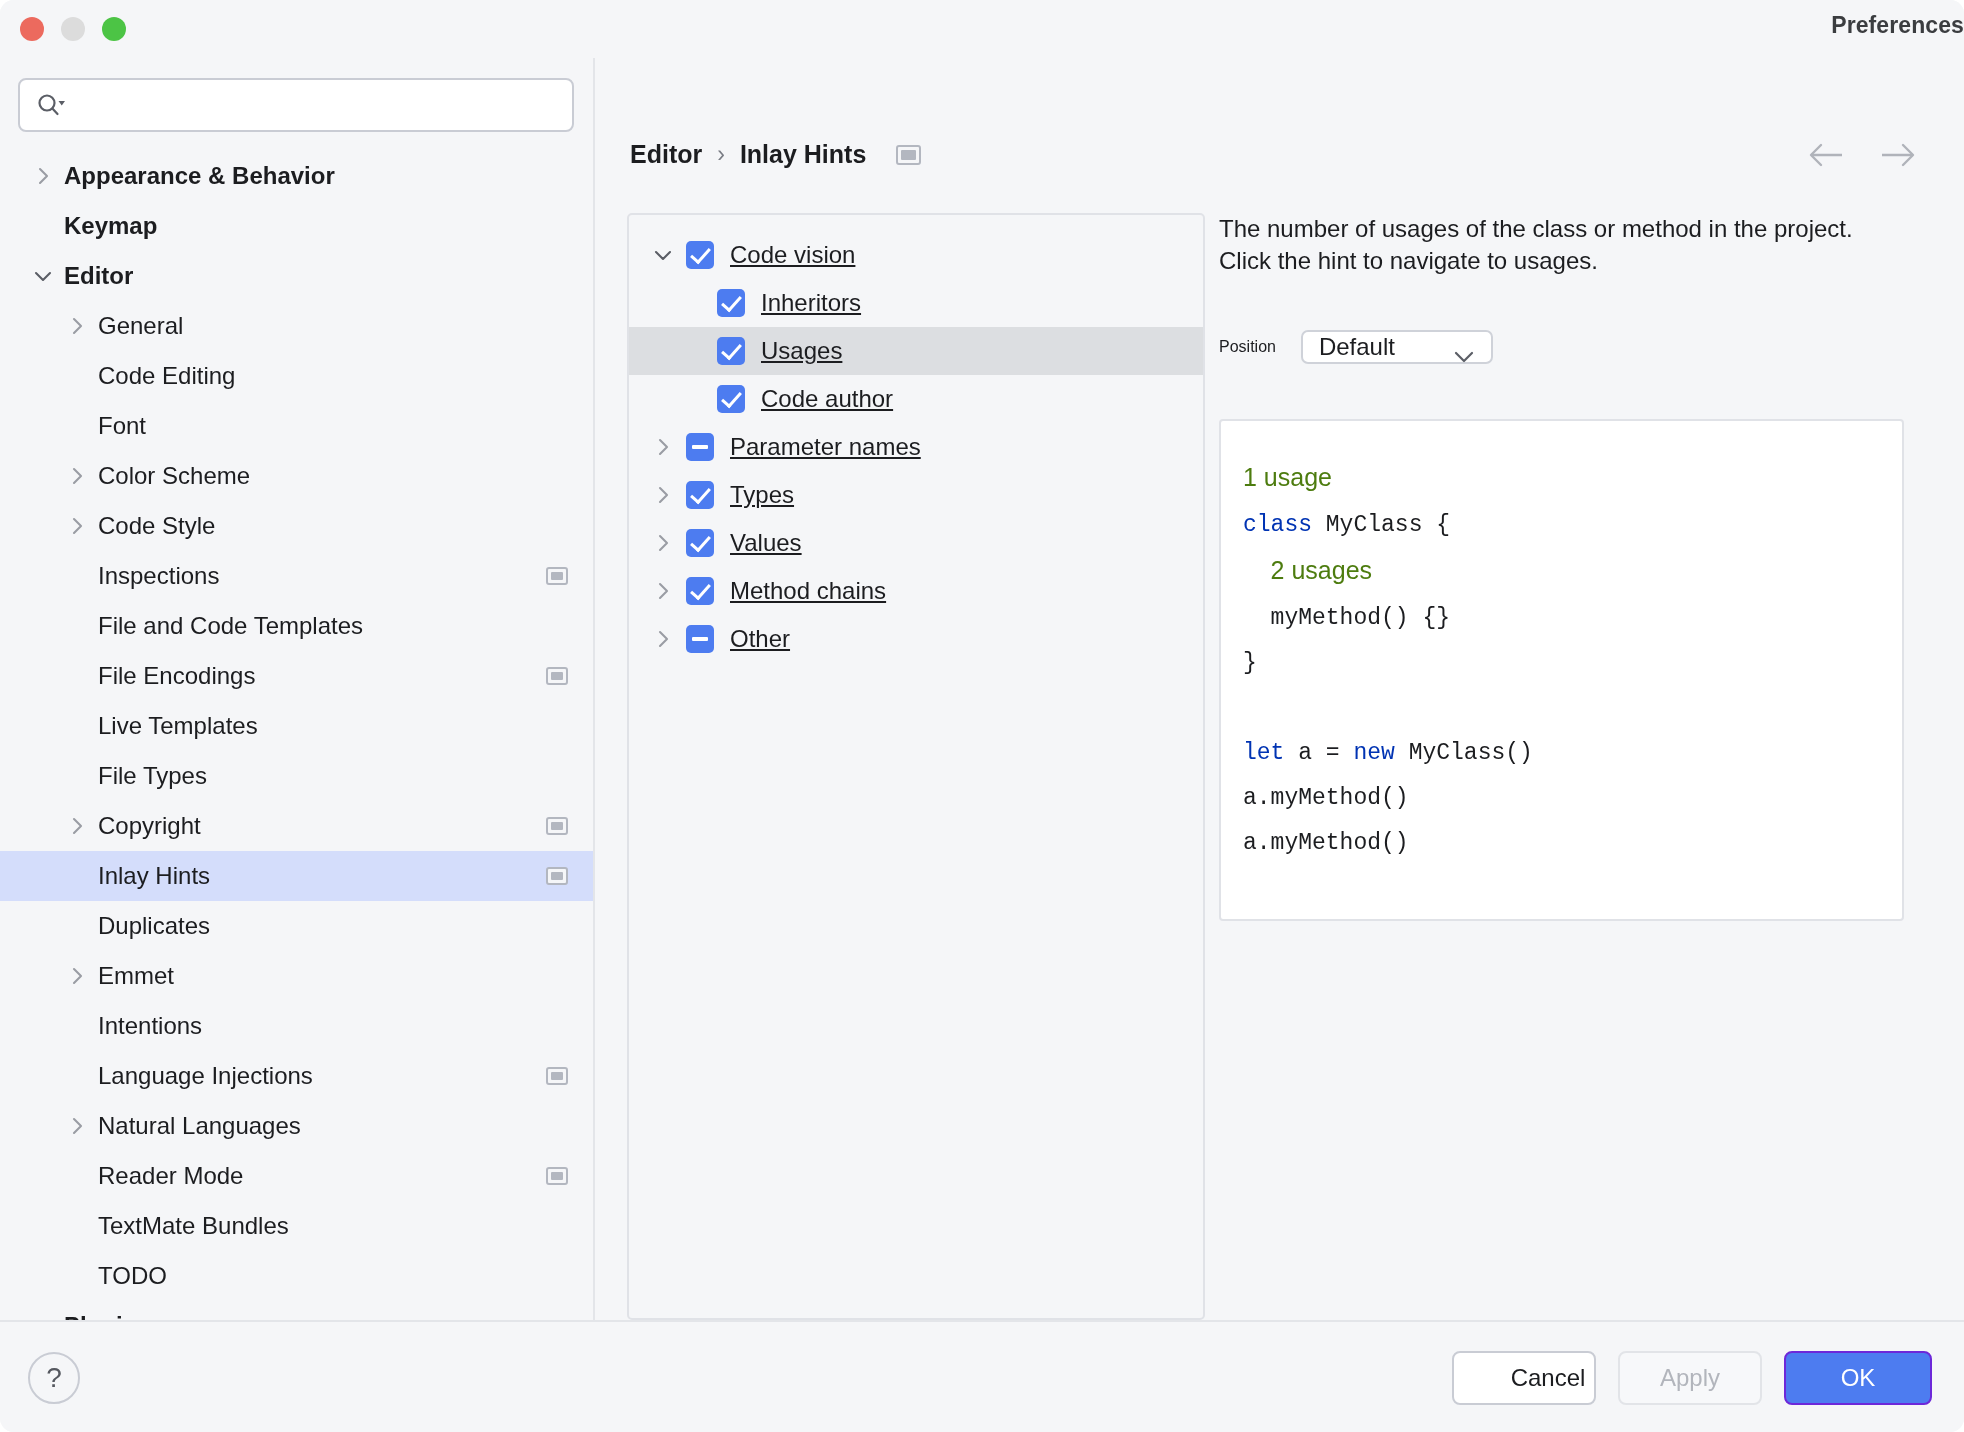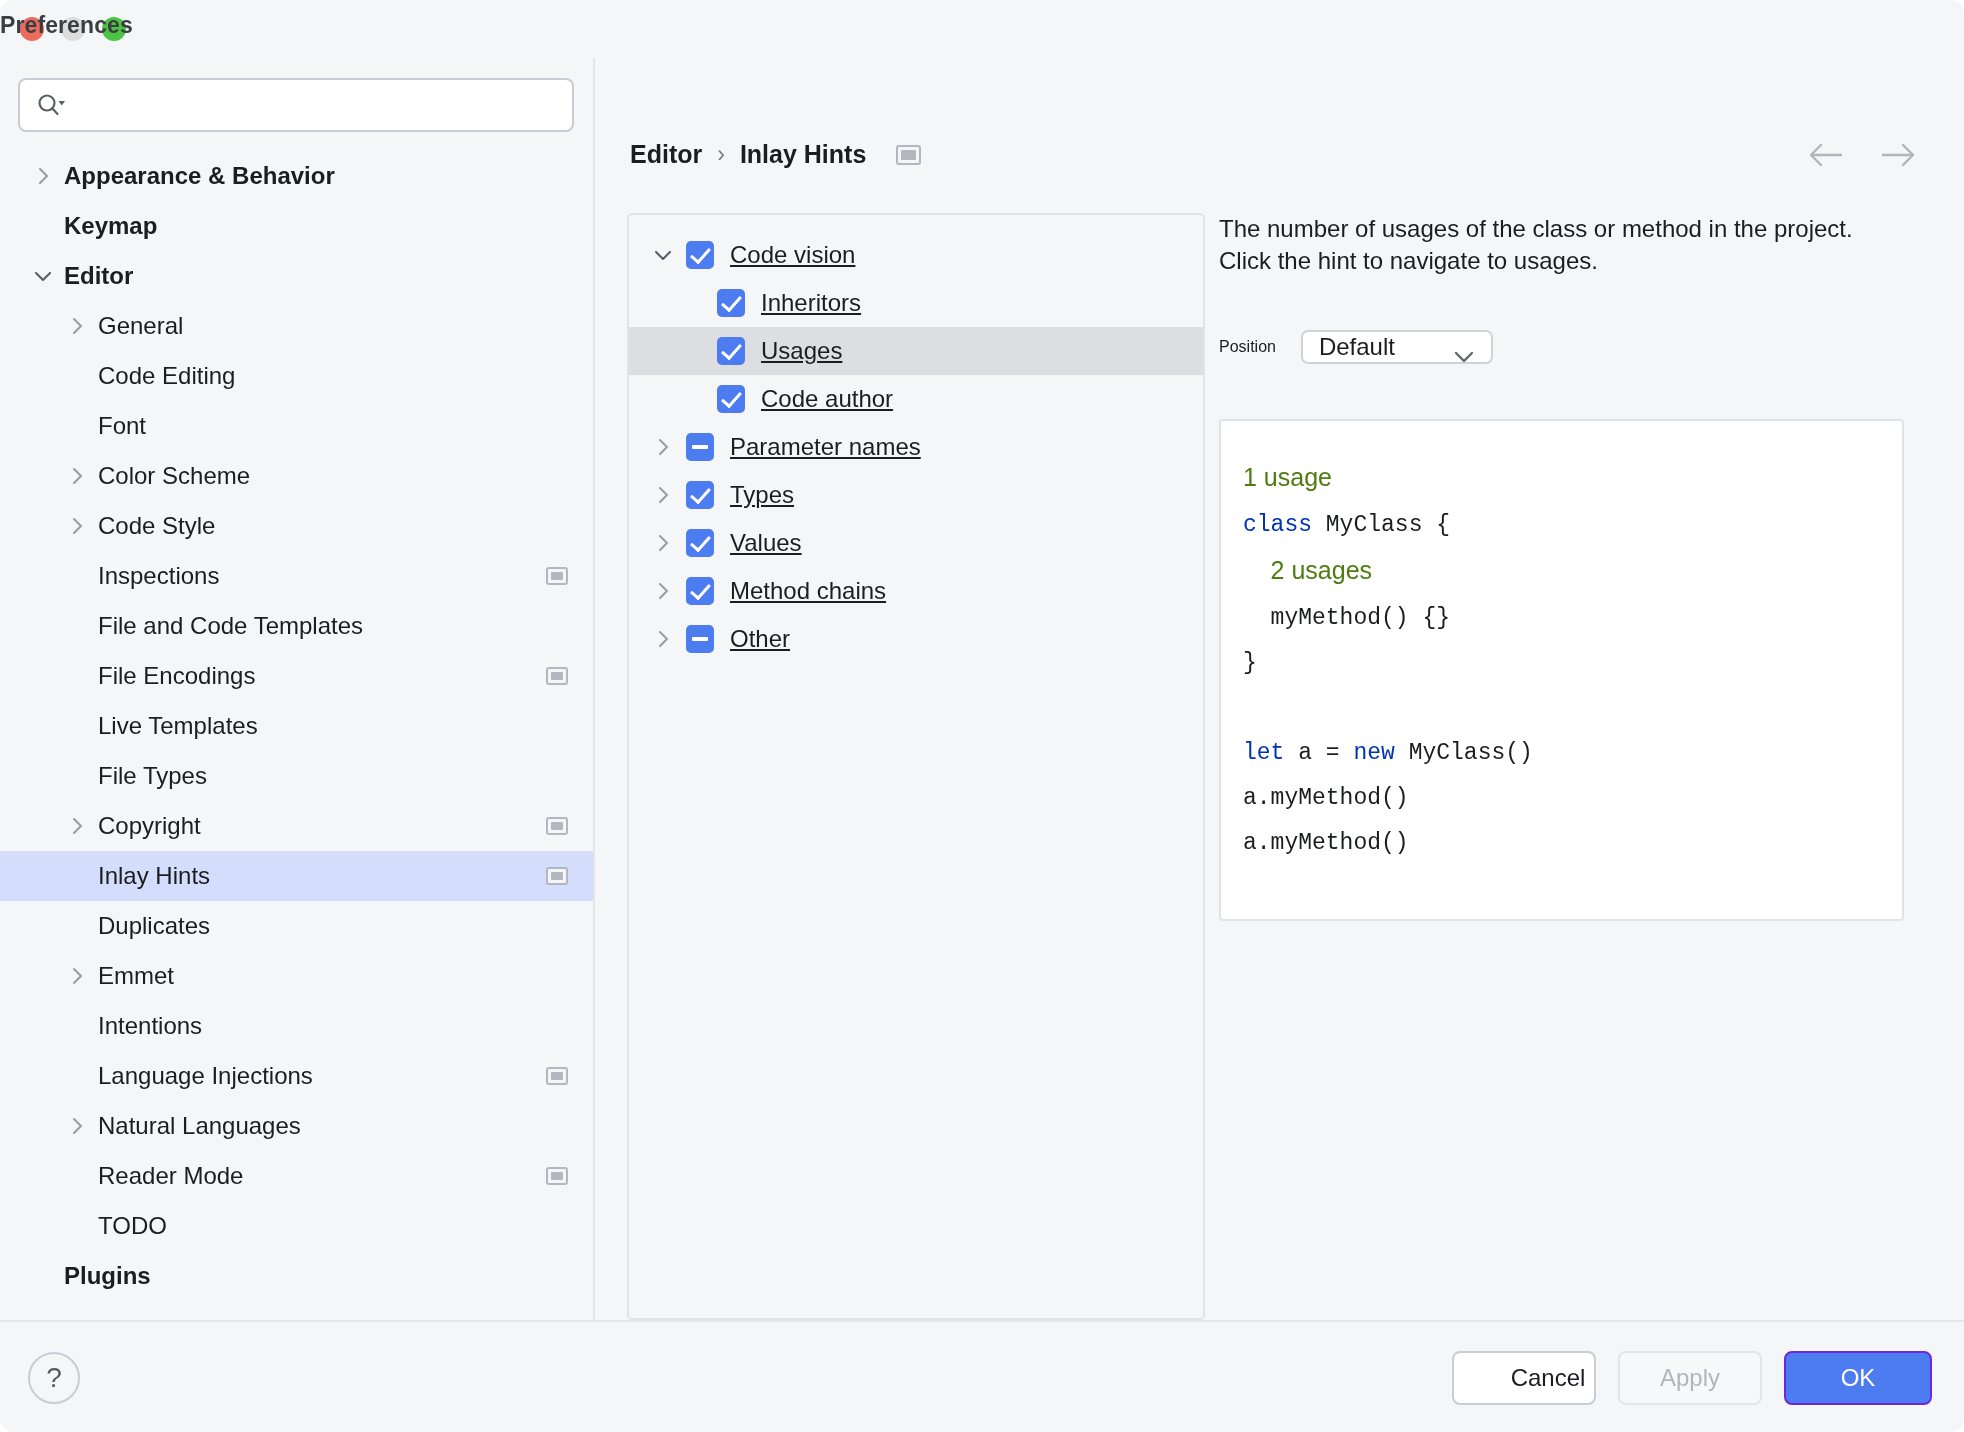--- a/index.html
+++ b/index.html
@@ -29,21 +29,21 @@
   .traffic {
     position: absolute; top: 17px; left: 20px;
     display: flex; gap: 17px;
   }
   .dot { width: 24px; height: 24px; border-radius: 50%; }
   .dot.red { background: #ec6a5e; }
   .dot.yellow { background: #dcdcdc; }
   .dot.green { background: #4cc445; }
   .win-title {
     position: absolute; top: 12px; left: 0; width: 100%;
-    text-align: left;
+    text-align: right;
     font-size: 23px; font-weight: bold; color: #3b3d40;
     letter-spacing: 0.1px;
   }
 
   
   .sidebar {
     position: absolute; top: 58px; left: 0;
     width: 595px; height: 1262px;
     background: #f5f6f8;
     border-right: 2px solid #e3e5e9;
@@ -375,20 +375,23 @@
         </div>
         <div class="tree-row lvl1">
           <span class="twisty"><svg width="22" height="22" viewBox="0 0 22 22">
               <polyline points="8,4 15,11 8,18" fill="none" stroke="#9a9da4" stroke-width="2.1" stroke-linecap="round" stroke-linejoin="round"></polyline>
             </svg></span>
           <span class="label">Natural Languages</span>
         </div>
         <div class="tree-row lvl1">
           <span class="label">Reader Mode</span>
           <span class="badge-ico"></span>
+        </div>
+        <div class="tree-row lvl1">
+          <span class="label">TextMate Bundles</span>
         </div>
         <div class="tree-row lvl1">
           <span class="label">TODO</span>
         </div>
         <div class="tree-row lvl0">
           <span class="label">Plugins</span>
         </div>
       </div>
   </div>
 

